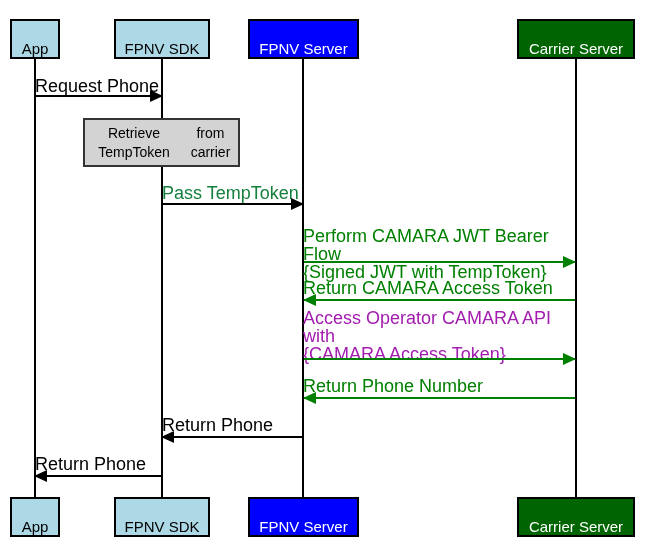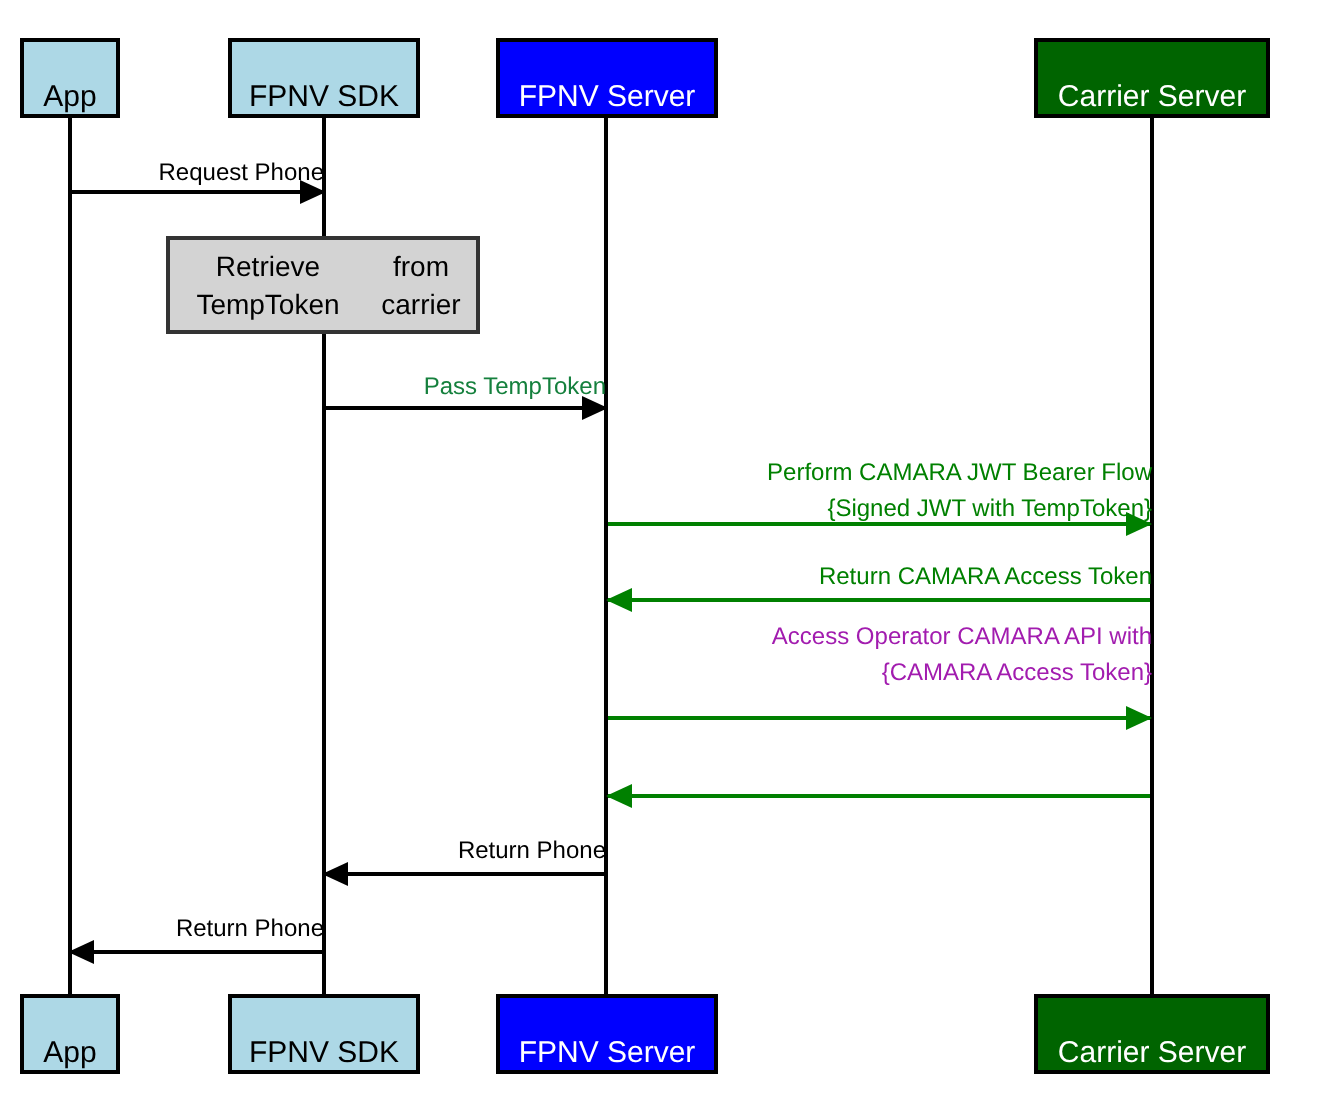--- a/index.html
+++ b/index.html
@@ -39,23 +39,23 @@
     flex-direction: row;
     align-items: center;
     justify-content: center;
     font-size: 14px;
     line-height: 19px;
     text-align: center;
     color: #000000;
   }
   .msg-label {
     position: absolute;
-    font-size: 12px;
+    font-size: 18px;
     line-height: 18px;
-    text-align: right;
+    text-align: left;
   }
   .arrow {
     position: absolute;
     height: 2px;
     background: currentColor;
   }
   .arrow-right::after {
     content: '';
     position: absolute;
     right: -1px;
@@ -116,20 +116,21 @@
 
   <div class="msg-label" style="left: 303px; top: 279px; width: 273px; color: rgb(0, 128, 0);">Return CAMARA Access Token</div>
   <div class="arrow arrow-left" style="left: 304px; top: 299px; width: 271px; color: rgb(0, 128, 0);"></div>
 
   <div class="msg-label" style="left: 303px; top: 309px; width: 273px; color: #a21caf;">
     <div>Access Operator CAMARA API with</div>
     <div>{CAMARA Access Token}</div>
   </div>
   <div class="arrow arrow-right" style="left: 304px; top: 358px; width: 271px; color: rgb(0, 128, 0);"></div>
 
+  <div class="msg-label" style="left: 303px; top: 377px; width: 273px; color: rgb(0, 128, 0);">Return Phone Number</div>
   <div class="arrow arrow-left" style="left: 304px; top: 397px; width: 271px; color: rgb(0, 128, 0);"></div>
 
   <div class="msg-label" style="left: 162px; top: 416px; width: 141px; color: rgb(0, 0, 0);">Return Phone</div>
   <div class="arrow arrow-left" style="left: 162px; top: 436px; width: 141px; color: rgb(0, 0, 0);"></div>
 
   <div class="msg-label" style="left: 35px; top: 455px; width: 127px; color: rgb(0, 0, 0);">Return Phone</div>
   <div class="arrow arrow-left" style="left: 35px; top: 475px; width: 127px; color: rgb(0, 0, 0);"></div>
 
   <div class="actor-box" style="left: 10px; top: 497px; width: 46px; background-color: rgb(173, 216, 230);">
     <span style="color: rgb(0, 0, 0);">App</span>

